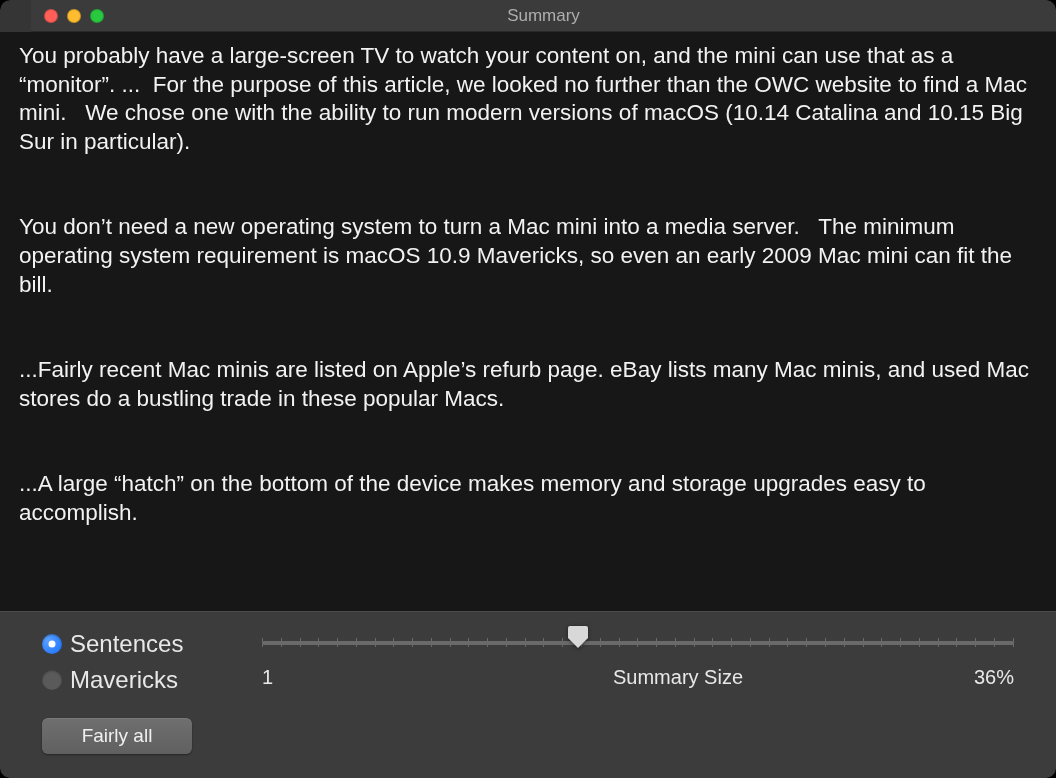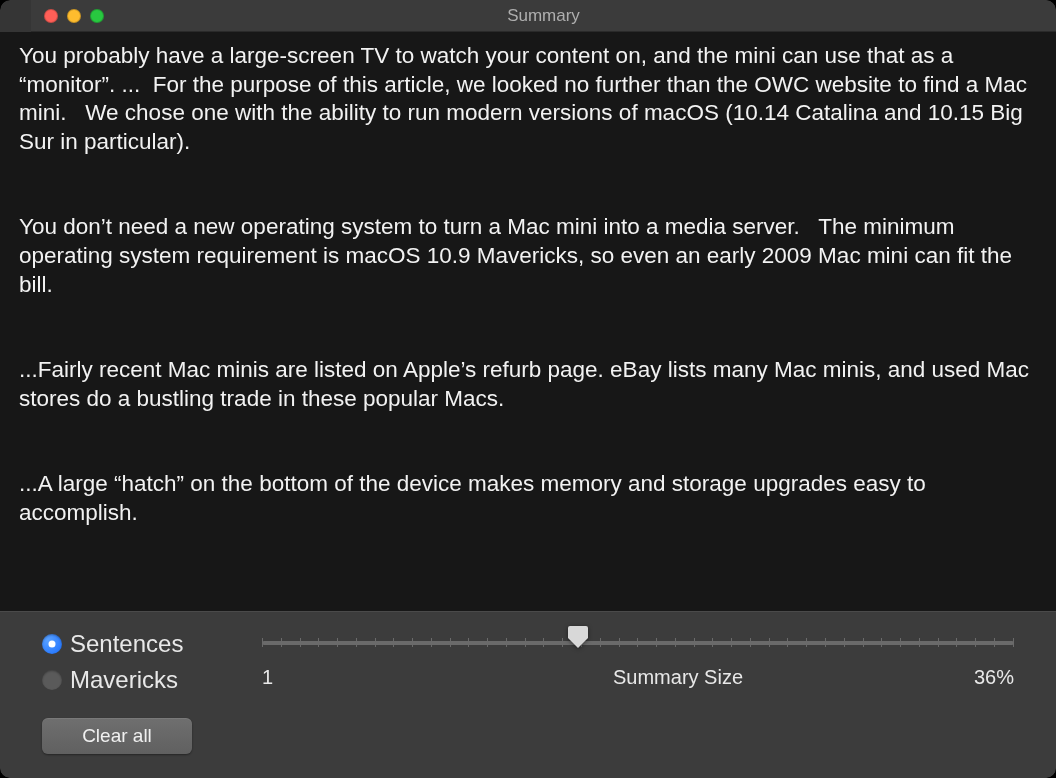--- a/index.html
+++ b/index.html
@@ -289,16 +289,16 @@
         </div>
         <div class="slider-labels">
           <span>1</span>
           <span class="slider-label-center">Summary Size</span>
           <span>36%</span>
         </div>
       </div>
     </div>
 
     <div class="clear-btn">
-      <span>Clear all</span>
+      <span>Fairly all</span>
     </div>
   </div>
 </div>
 
 </body></html>

